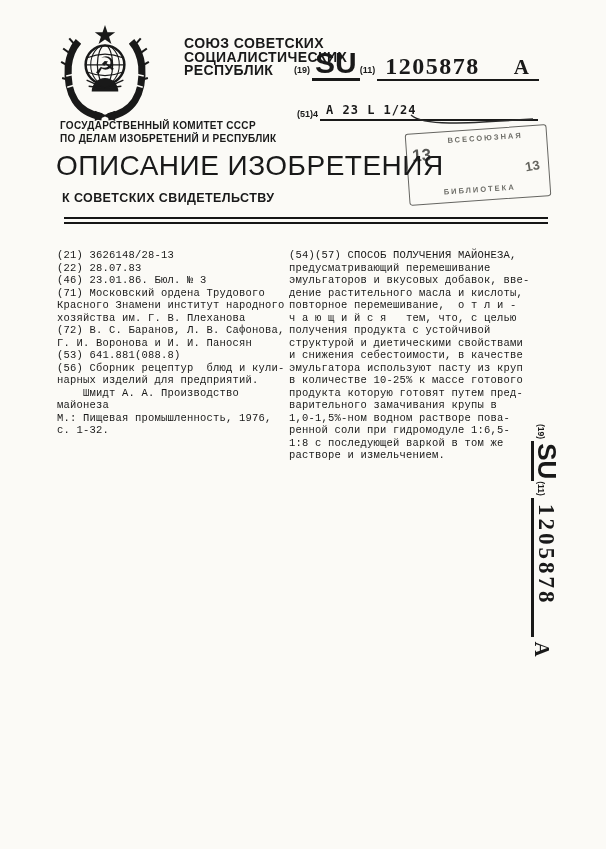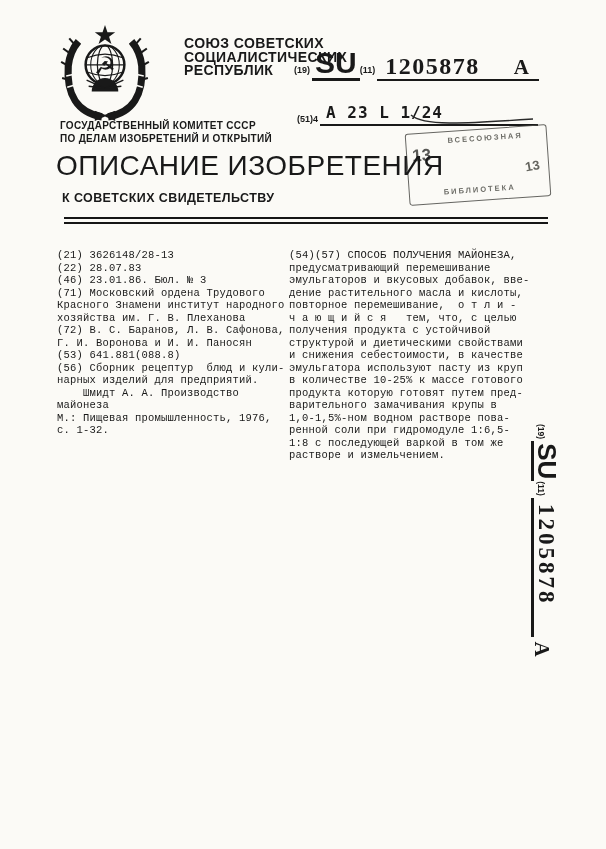--- a/index.html
+++ b/index.html
@@ -49,21 +49,21 @@
     font-size:21px;font-weight:bold;line-height:22px;
   }
   .ipc{
     position:absolute;left:297px;top:96px;
     display:flex;align-items:flex-end;white-space:nowrap;margin-top:7px;
   }
   .ipc .inid{padding-bottom:2px;}
   .ipc .cls{
     width:212px;border-bottom:2px solid #191919;
     font-family:"DejaVu Sans Mono",monospace;
-    font-size:16px;font-weight:bold;letter-spacing:1px;
+    font-size:12px;font-weight:bold;letter-spacing:1px;
     padding:0 0 2px 6px;
   }
   .squiggle{position:absolute;left:405px;top:112px;}
   
   .stamp{
     position:absolute;left:407px;top:129px;width:140px;height:70px;
     border:1.6px solid #4c4c48;border-radius:3px;
     transform:rotate(-4deg);
     color:#5d5d58;opacity:.85;
   }
@@ -182,21 +182,21 @@
         <line x1="83" y1="63" x2="73" y2="60"></line>
     </g>
 
     <path d="M36,86 L46,90 L56,86 L56,96 L46,91.5 L36,96 Z" fill="#191919"></path>
   </svg>
 
   <div class="union">СОЮЗ СОВЕТСКИХ
 СОЦИАЛИСТИЧЕСКИХ
 РЕСПУБЛИК</div>
   <div class="committee">ГОСУДАРСТВЕННЫЙ КОМИТЕТ СССР
-ПО ДЕЛАМ ИЗОБРЕТЕНИЙ И ОТКРЫТИЙ</div>
+ПО ДЕЛАМ ИЗОБРЕТЕНИЙ И РЕСПУБЛИК</div>
 
   <div class="docid">
     <span class="inid">(19)</span>
     <span class="country">SU</span>
     <span class="inid">(11)</span>
     <span class="numgroup">
       <span class="number">1205878</span>
       <span class="gap"></span>
       <span class="kind">A</span>
     </span>

